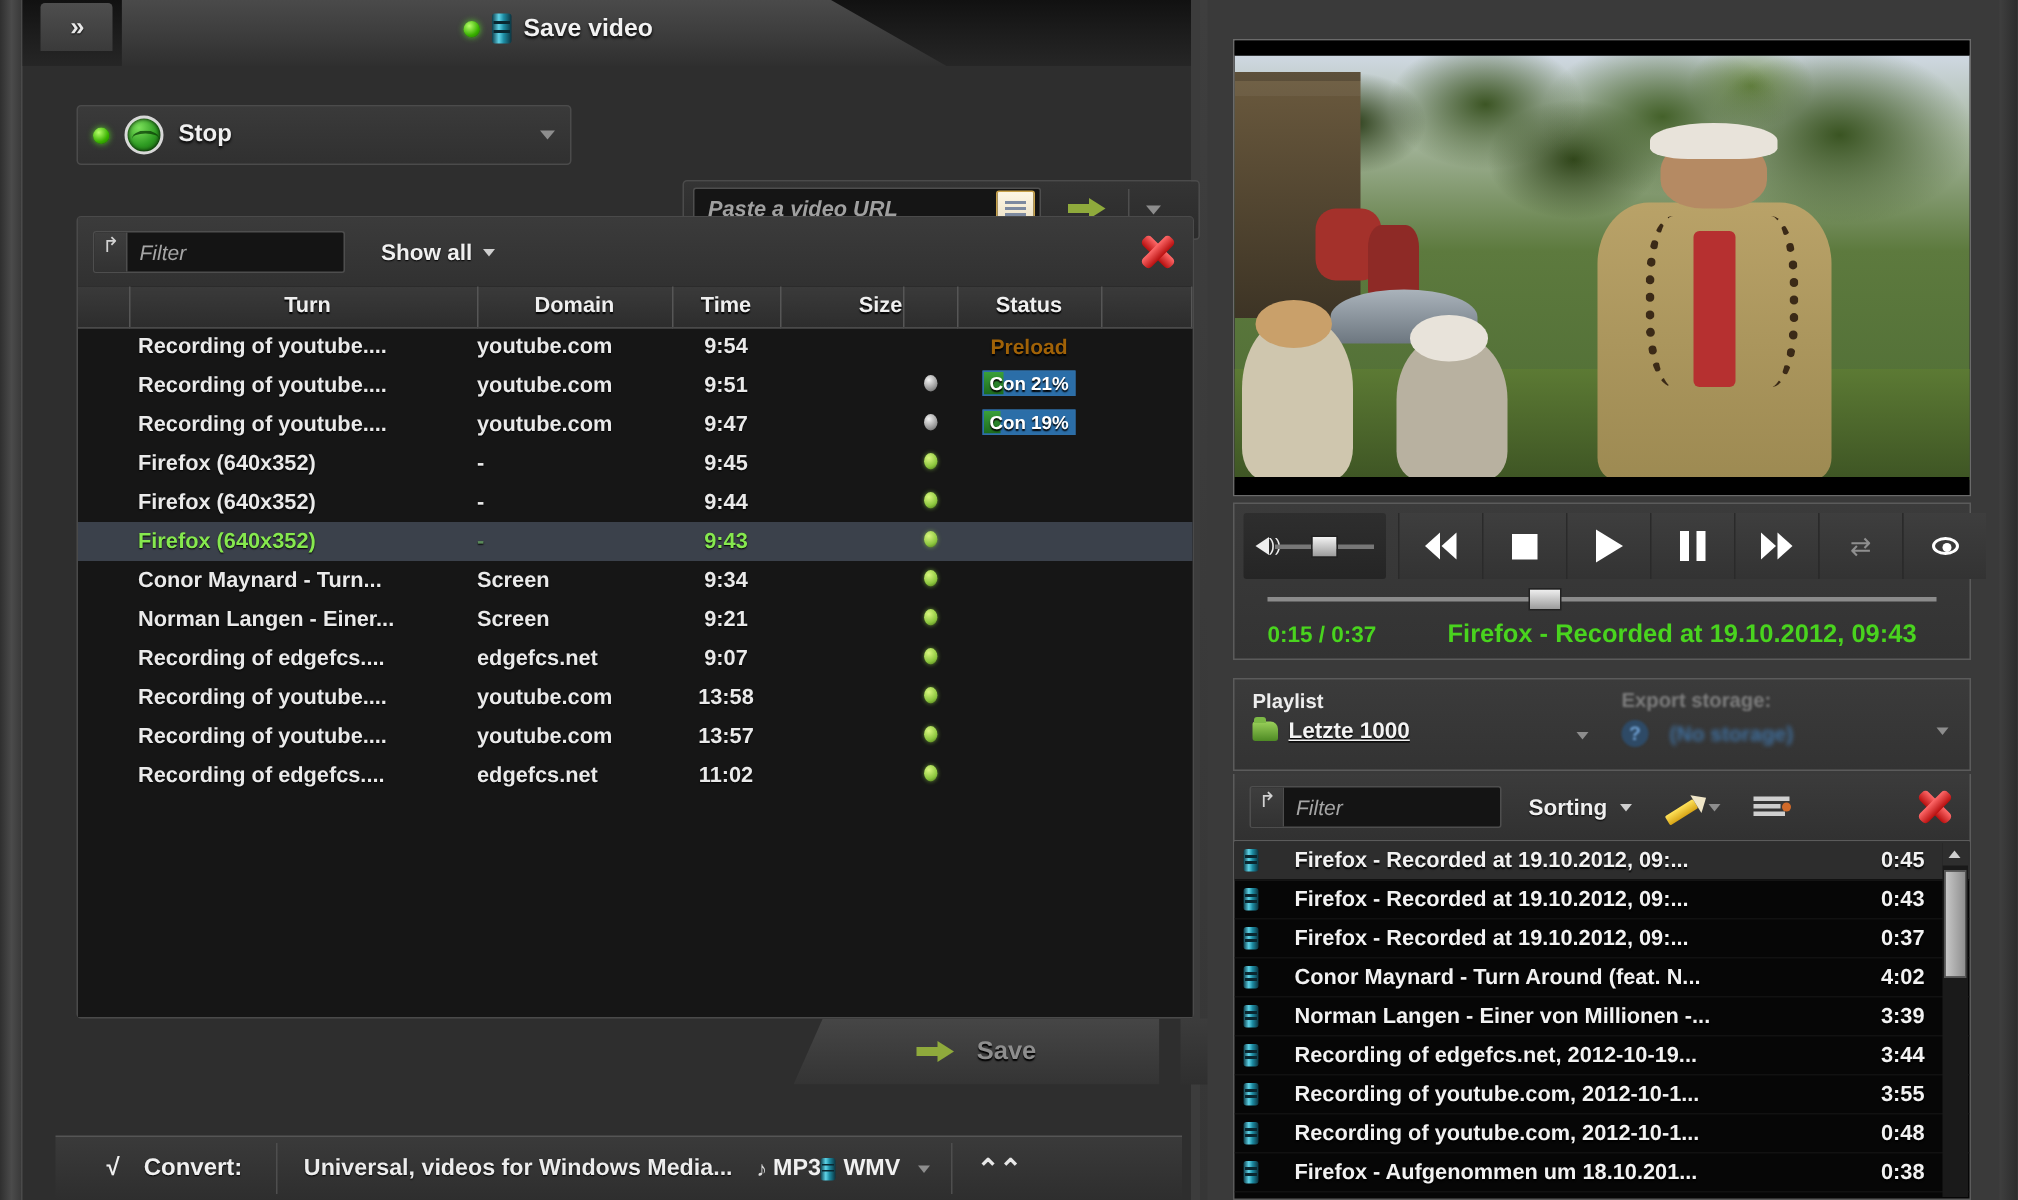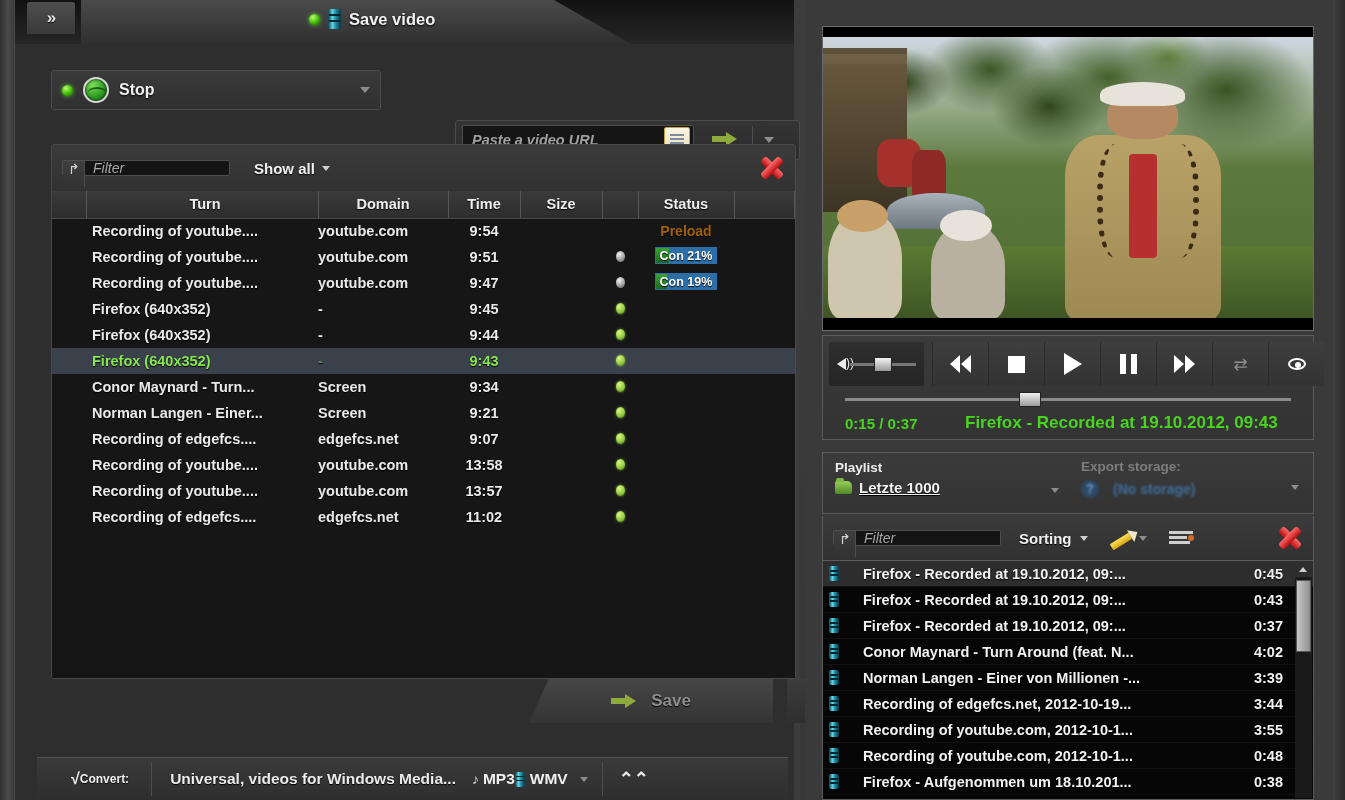--- a/index.html
+++ b/index.html
@@ -157,23 +157,23 @@
   #list-panel {
     position: absolute; left: 36px; top: 144px; width: 745px; height: 535px;
     background: #2b2b2b; border: 1px solid #4a4a4a; border-radius: 3px;
   }
   #filter-row {
     position: absolute; left:0; top:0; right:0; height: 46px;
     background: linear-gradient(180deg,#3b3b3b,#313131);
     display: flex; align-items: center; padding: 0 10px;
   }
   .filter-field {
-    width: 168px; height: 16px; background:#141414;
+    width: 168px; height: 28px; background:#141414;
     border: 1px solid #4e4e4e; border-radius: 2px;
-    display:flex; 
+    display:flex; align-items:center;
   }
   .filter-arrow {
     width: 22px; height: 26px; background: linear-gradient(180deg,#3e3e3e,#323232);
     border-right: 1px solid #4e4e4e; position:relative; flex:none;
   }
   .filter-arrow::after {
     content:"↱"; position:absolute; left:5px; top:0px; color:#d2d2d2; font-size:14px;
   }
   .filter-field input {
     border:none; outline:none; background:transparent; color:#a5a5a5;
@@ -209,21 +209,21 @@
     white-space:nowrap; overflow:hidden;
     text-shadow: 0 1px 1px #000;
   }
   tr.row-selected td { background:#3b414b; color:#7ee04a; }
   tr.row-selected td.c-name, tr.row-selected td.c-time { color:#86e84f; }
   tr.row-selected td.c-domain { color:#5a8a5a; }
   .c-icon { width:34px; text-align:center; }
   .c-name { width:232px; padding-left:6px; }
   .c-domain { width:130px; }
   .c-time { width:72px; text-align:center; }
-  .c-size { width:82px; }
+  .c-size { width:82px;text-align:right; }
   .c-dot { width:36px; text-align:center; }
   .c-status { width:96px; text-align:center; }
   .c-tail { width:auto; }
   .dot-green {
     display:inline-block; width:9px; height:11px; border-radius:50%;
     background: radial-gradient(circle at 35% 30%, #d9f77f, #8cc63e 60%, #456b14);
     box-shadow:0 0 3px rgba(150,220,70,.6);
   }
   .dot-grey {
     display:inline-block; width:9px; height:11px; border-radius:50%;
@@ -260,21 +260,21 @@
   
   #convert-bar {
     position:absolute; left:22px; top:757px; right:6px; height:43px;
     background: linear-gradient(180deg,#3a3a3a,#2e2e2e);
     border-top:1px solid #555;
     display:flex; align-items:center;
   }
   #convert-check {
     margin-left:34px; color:#f0f0f0; font-size:16px; font-weight:bold;
   }
-  #convert-label { color:#f0f0f0; font-size:12px; font-weight:bold; text-shadow:0 1px 1px #000;}
+  #convert-label { margin-left:16px; color:#f0f0f0; font-size:16px; font-weight:bold; text-shadow:0 1px 1px #000;}
   #convert-sep { margin-left:22px; width:1px; height:34px; background:#4e4e4e; }
   #convert-preset { margin-left:18px; color:#ececec; font-size:15.5px; font-weight:bold; text-shadow:0 1px 1px #000;}
   .note-icon { margin-left:16px; color:#dcdcdc; font-size:14px; }
   #convert-mp3 { margin-left:4px; color:#f0f0f0; font-size:15.5px; font-weight:bold; }
   #convert-wmv { margin-left:5px; color:#f0f0f0; font-size:15.5px; font-weight:bold; }
   #convert-caret { margin-left:12px; }
   #convert-sep2 { margin-left:14px; width:1px; height:34px; background:#4e4e4e; }
   #convert-expand { margin-left:16px; color:#e8e8e8; font-size:18px; font-weight:bold; }
 
   

